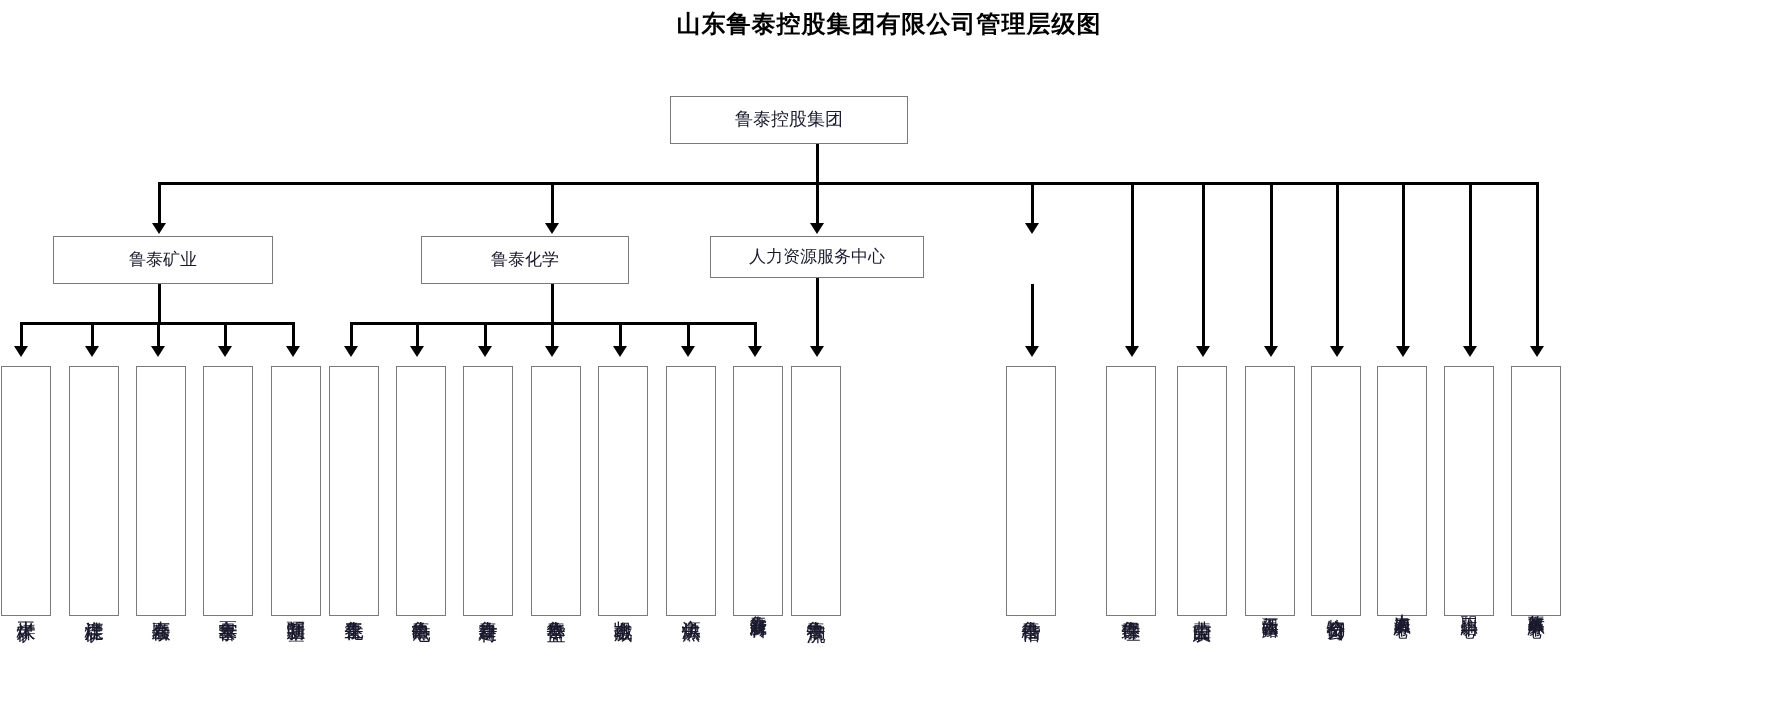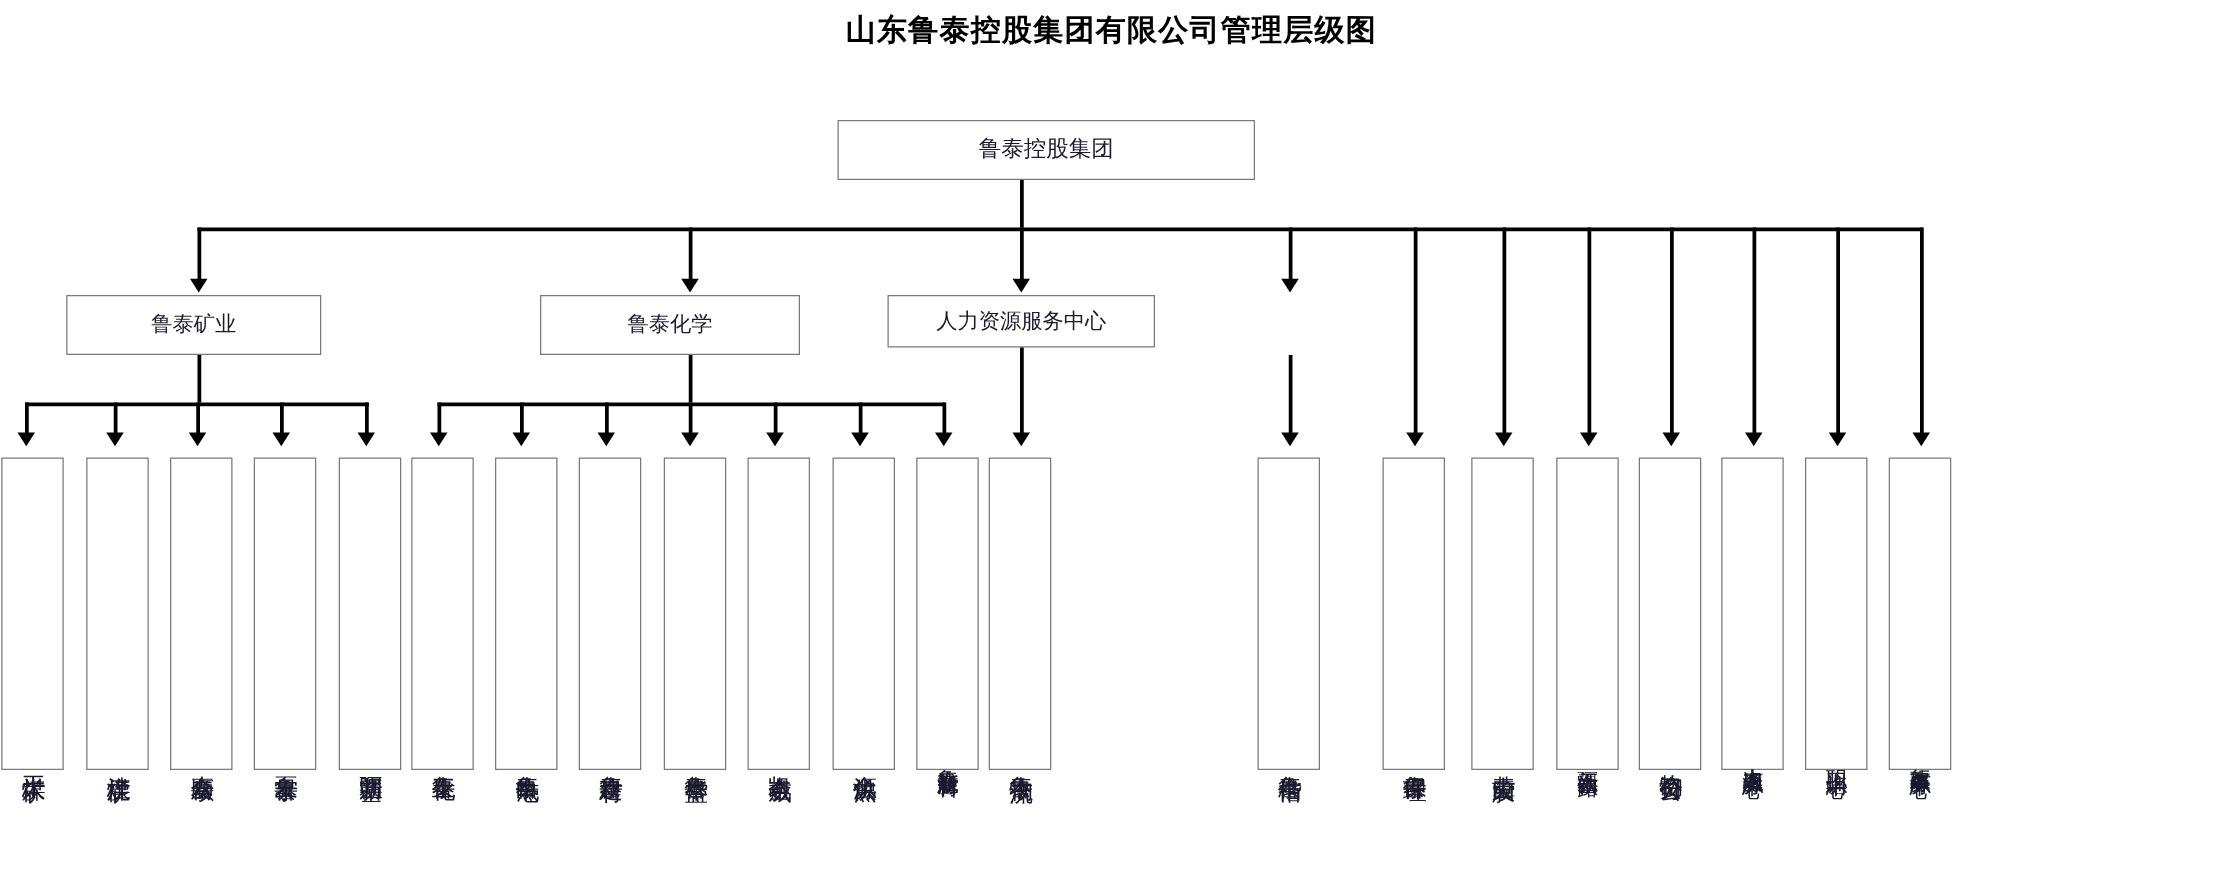--- a/index.html
+++ b/index.html
@@ -89,45 +89,45 @@
     border-top: 11px solid #000000;
   }
 </style>
 </head>
 <body>
 
 <div id="stage">
 
   <div id="title">山东鲁泰控股集团有限公司管理层级图</div>
 
-  <div class="node root" style="left:670px; top:96px; width:334px; height:48px;">
+  <div class="node root" style="left:670px; top:96px; width:238px; height:48px;">
     <span>鲁泰控股集团</span>
   </div>
 
   <div class="vline" style="left:816px; top:144px; width:3px; height:38px;"></div>
 
   <div class="hline" style="left:158px; top:182px; width:1380px; height:3px;"></div>
 
   <div class="vline" style="left:158px; top:182px; height:43px;"></div>
   <div class="arrow" style="left:152px; top:223px;"></div>
 
   <div class="vline" style="left:551px; top:182px; height:43px;"></div>
   <div class="arrow" style="left:545px; top:223px;"></div>
 
   <div class="vline" style="left:816px; top:182px; height:43px;"></div>
   <div class="arrow" style="left:810px; top:223px;"></div>
 
   <div class="vline" style="left:1031px; top:182px; height:43px;"></div>
   <div class="arrow" style="left:1025px; top:223px;"></div>
 
-  <div class="node lvl2" style="left:53px; top:236px; width:204px; height:48px;">
+  <div class="node lvl2" style="left:53px; top:236px; width:220px; height:48px;">
     <span>鲁泰矿业</span>
   </div>
 
-  <div class="node lvl2" style="left:432px; top:236px; width:208px; height:48px;">
+  <div class="node lvl2" style="left:421px; top:236px; width:208px; height:48px;">
     <span>鲁泰化学</span>
   </div>
 
   <div class="node lvl2" style="left:710px; top:236px; width:214px; height:42px;">
     <span>人力资源服务中心</span>
   </div>
 
 
   <div class="vline" style="left:158px; top:284px; height:38px;"></div>
   <div class="hline" style="left:20px; top:322px; width:275px; height:3px;"></div>

